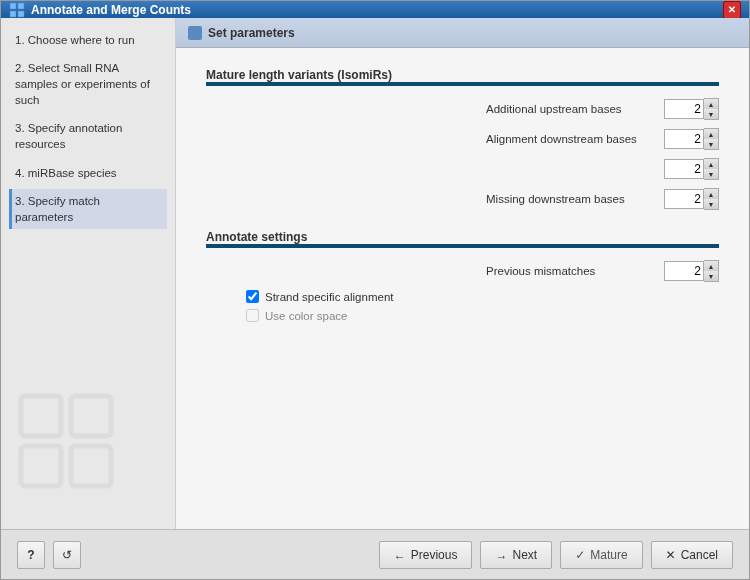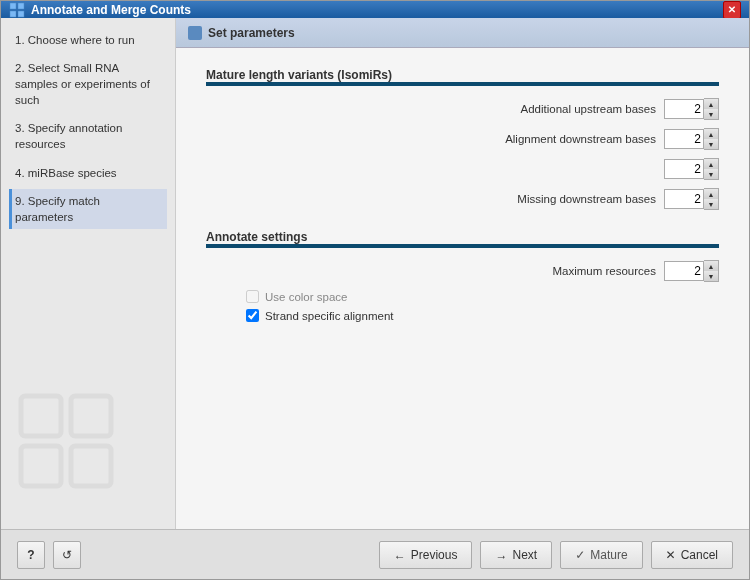--- a/index.html
+++ b/index.html
@@ -130,21 +130,21 @@
     .field-row {
       display: flex;
       align-items: center;
       justify-content: flex-end;
       margin-bottom: 8px;
       gap: 8px;
     }
     .field-label {
       font-size: 11.5px;
       color: #333;
-      text-align: right;
+      text-align: left;
       min-width: 170px;
     }
     .spinner-container {
       display: flex;
       align-items: center;
     }
     .spinner-input {
       width: 40px;
       height: 20px;
       border: 1px solid #aaa;
@@ -272,21 +272,21 @@
       <div class="sidebar-item">
         <span>2.  Select Small RNA samples or experiments of such</span>
       </div>
       <div class="sidebar-item">
         <span>3.  Specify annotation resources</span>
       </div>
       <div class="sidebar-item">
         <span>4.  miRBase species</span>
       </div>
       <div class="sidebar-item active">
-        <span>9.  Specify match parameters</span>
+        <span>3.  Specify match parameters</span>
       </div>
 
       <div class="sidebar-watermark">
         <svg width="120" height="120" viewBox="0 0 120 120">
           <rect x="10" y="10" width="40" height="40" fill="none" stroke="#888" stroke-width="5" rx="4"></rect>
           <rect x="60" y="10" width="40" height="40" fill="none" stroke="#888" stroke-width="5" rx="4"></rect>
           <rect x="10" y="60" width="40" height="40" fill="none" stroke="#888" stroke-width="5" rx="4"></rect>
           <rect x="60" y="60" width="40" height="40" fill="none" stroke="#888" stroke-width="5" rx="4"></rect>
         </svg>
       </div>
@@ -341,38 +341,38 @@
             <div class="spinner-buttons">
               <button class="spinner-btn">▲</button>
               <button class="spinner-btn">▼</button>
             </div>
           </div>
         </div>
 
         <div class="section-title section-gap">Annotate settings</div>
 
         <div class="field-row">
-          <span class="field-label">Maximum resources</span>
+          <span class="field-label">Previous mismatches</span>
           <div class="spinner-container">
             <input class="spinner-input" type="text" value="2" style="">
             <div class="spinner-buttons">
               <button class="spinner-btn">▲</button>
               <button class="spinner-btn">▼</button>
             </div>
           </div>
         </div>
 
         <div class="checkbox-row">
+          <input type="checkbox" class="checkbox-input" checked="" style="">
+          <span class="checkbox-label">Strand specific alignment</span>
+        </div>
+
+        <div class="checkbox-row">
           <input type="checkbox" class="checkbox-input" disabled="" style="">
           <span class="checkbox-label disabled">Use color space</span>
-        </div>
-
-        <div class="checkbox-row">
-          <input type="checkbox" class="checkbox-input" checked="" style="">
-          <span class="checkbox-label">Strand specific alignment</span>
         </div>
 
       </div>
     </div>
   </div>
 
   <div class="footer">
     <div class="footer-left">
       <button class="btn help-btn">
         <span>?</span>

